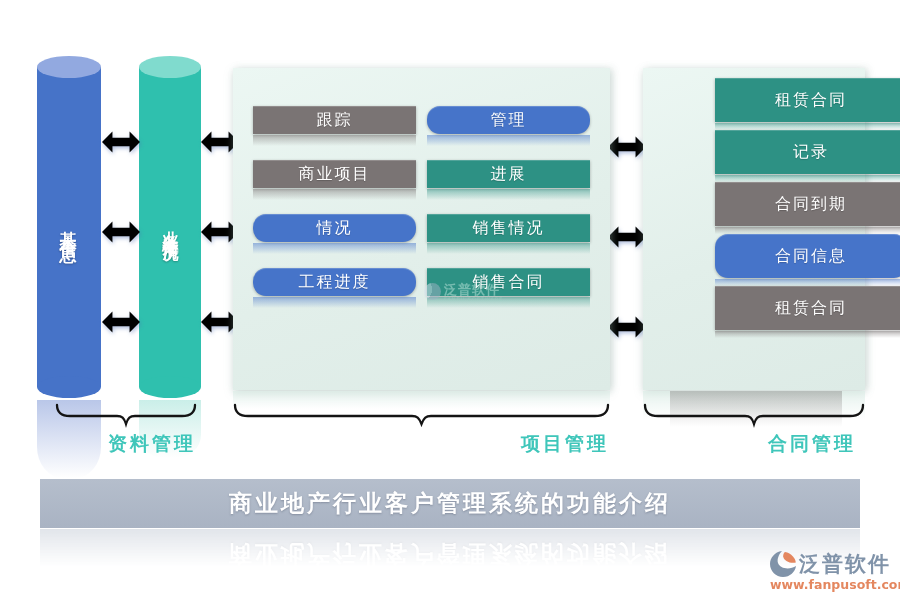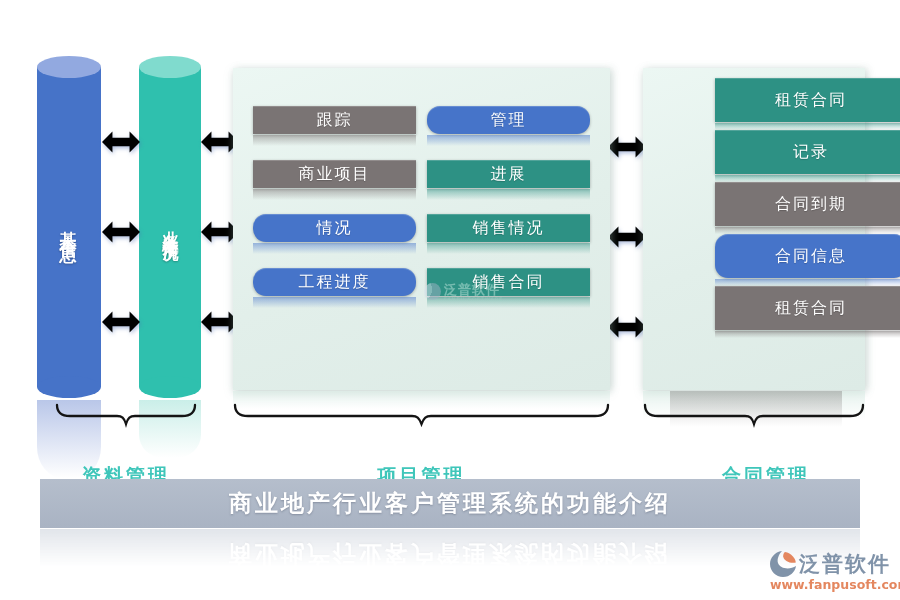--- a/index.html
+++ b/index.html
@@ -70,21 +70,21 @@
   
   .arrow { position:absolute; width:38px; height:26px; filter:drop-shadow(1.5px 2.5px 2px rgba(80,110,180,.45)); }
   .arrow svg { display:block; width:100%; height:100%; }
 
   
   .brace { position:absolute; height:26px; }
   .brace svg { display:block; width:100%; height:100%; }
   .brace path { fill:none; stroke:#141414; stroke-width:2.3; stroke-linecap:round; }
   .group-label {
     position:absolute; top:431px; color:var(--label-teal);
-    font-size:19px; font-weight:bold; letter-spacing:3px; text-align:center;margin-top:32px;
+    font-size:19px; font-weight:bold; letter-spacing:3px; text-align:right;
   }
 
   
   .banner {
     position:absolute; left:40px; top:479px; width:820px; height:49px;
     background:linear-gradient(to bottom, #b5becc, var(--banner-bg));
     display:flex; align-items:center; justify-content:center;
     color:#fff; font-size:23px; font-weight:bold; letter-spacing:3px;
     text-shadow:0 1px 2px rgba(60,70,90,.35);
   }
@@ -274,21 +274,21 @@
         <path d="M2,3 C2,11 7,14 15,14 L179,14 C184,14 186,15.5 188.5,22 C191,15.5 193,14 198,14 L362,14 C370,14 375,11 375,3"></path>
       </svg>
   </div>
   <div class="brace" style="left:643px; top:402px; width:222px;">
     <svg viewBox="0 0 222 26">
         <path d="M2,3 C2,11 7,14 15,14 L102,14 C107,14 109,15.5 111,22 C113,15.5 115,14 120,14 L207,14 C215,14 220,11 220,3"></path>
       </svg>
   </div>
   <div class="group-label" style="left:56px; width:140px;">资料管理</div>
   <div class="group-label" style="left:234px; width:375px;">项目管理</div>
-  <div class="group-label" style="left:656px; width:220px;text-decoration:underline;">合同管理</div>
+  <div class="group-label" style="left:636px; width:220px;">合同管理</div>
 
   <div class="banner">
     <span>商业地产行业客户管理系统的功能介绍</span>
   </div>
   <div class="banner banner-reflect">
     <span>商业地产行业客户管理系统的功能介绍</span>
   </div>
 
   <div class="logo-icon">
     <svg viewBox="0 0 26 26">

